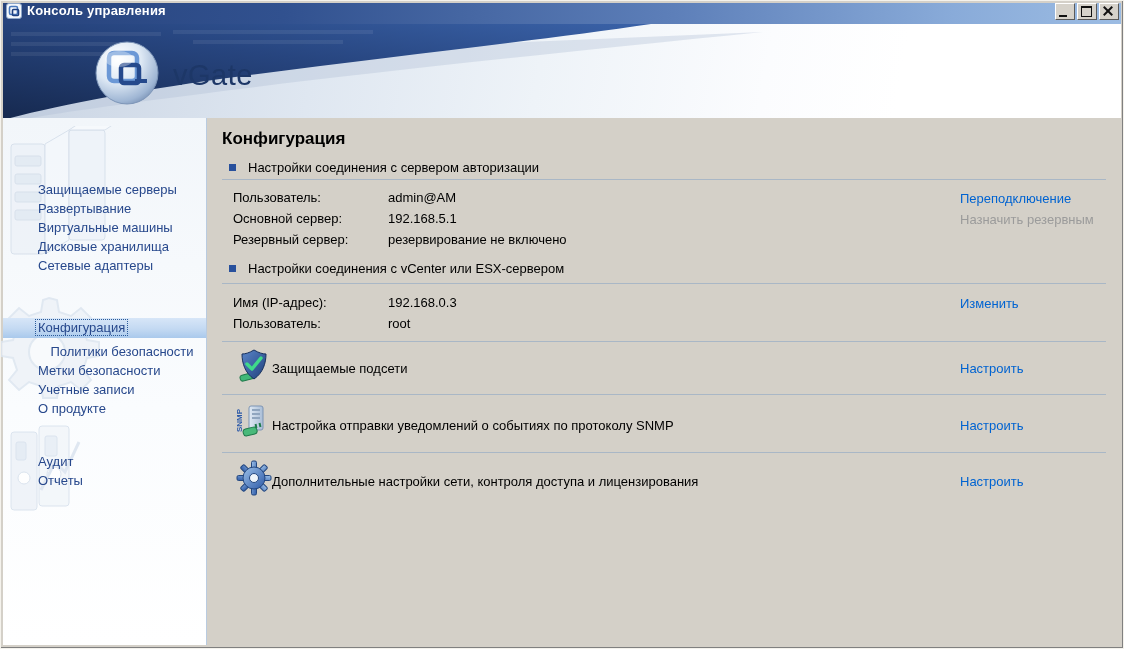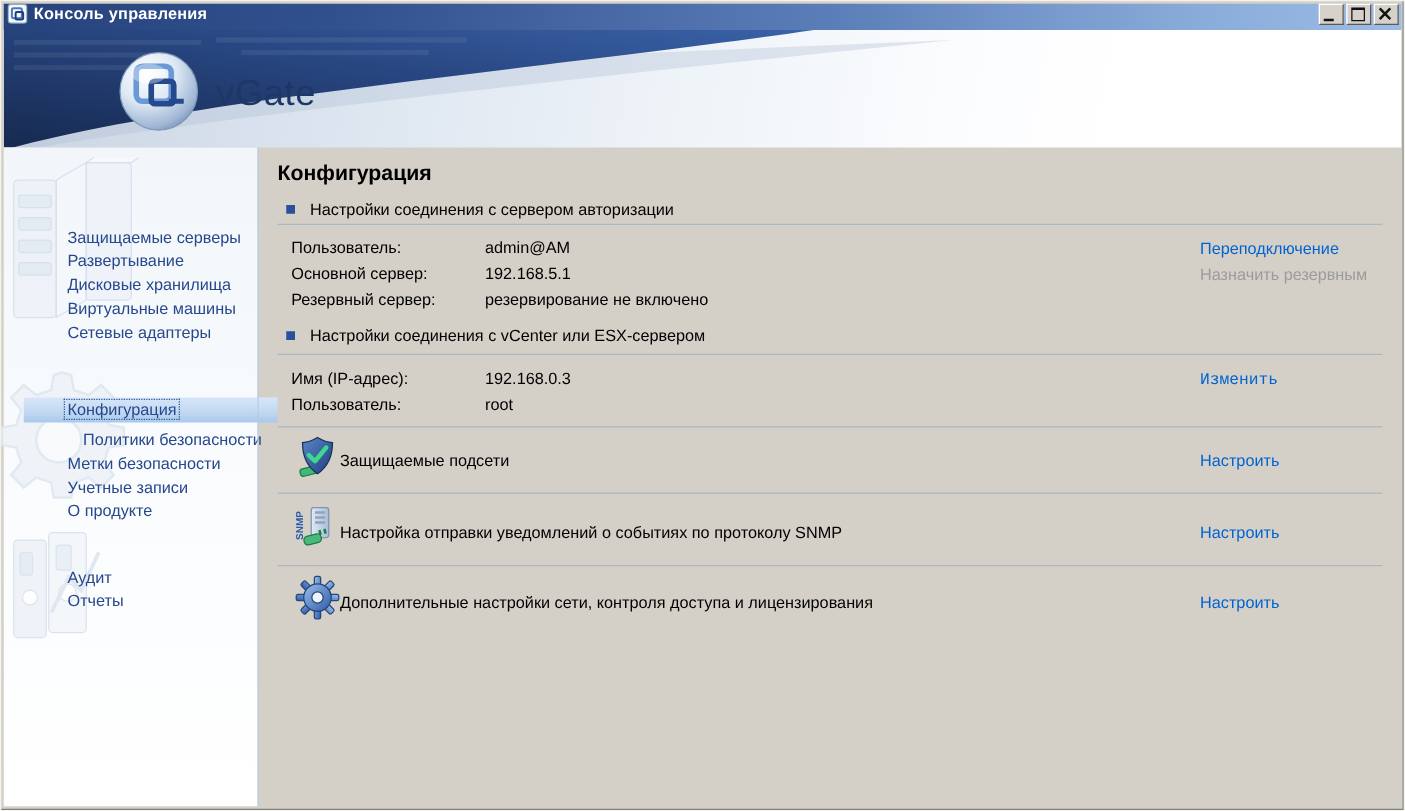--- a/index.html
+++ b/index.html
@@ -41,21 +41,21 @@
   .banner svg.wave{position:absolute;left:0;top:0;}
   .logo-sphere{position:absolute;left:92px;top:17px;width:64px;height:64px;}
   .brand-text{position:absolute;left:170px;top:35px;font-size:29px;color:#1d3767;letter-spacing:.5px;}
   
   .sidebar{
     position:absolute;left:3px;top:118px;width:203px;height:527px;
     background:linear-gradient(to bottom,#f2f6fa 0%,#fafcfe 55%,#ffffff 100%);
   }
   .side-divider{position:absolute;left:206px;top:118px;width:1px;height:527px;background:#b9cbe0;}
   .watermark{position:absolute;opacity:.85;}
-  .nav-group{position:absolute;left:16px;width:203px;}
+  .nav-group{position:absolute;left:0;width:203px;}
   .nav-item{
     height:19px;line-height:19px;padding-left:35px;font-size:13px;color:#27488c;cursor:pointer;white-space:nowrap;
   }
   .nav-item.selected{
     height:20px;line-height:20px;padding-left:35px;
     background:linear-gradient(to bottom,#d7e6f8 0%,#c3d9f2 55%,#a9c9ec 100%);
   }
   .nav-item.selected .sel-text{outline:1px dotted #2a5a9a;padding:0 2px;margin-left:-2px;}
   .nav-item.after-sel{margin-top:4px;text-align:center;}
   
@@ -166,22 +166,22 @@
       <rect x="32" y="6" width="30" height="80" rx="3" fill="#f2f6fa"></rect>
       <circle cx="47" cy="54" r="7" fill="#fff"></circle>
       <rect x="38" y="16" width="12" height="20" rx="2" fill="#e6edf5"></rect>
       <path d="M34,70 L48,42 L58,52 L72,22" fill="none" stroke="#dbe4ef" stroke-width="3"></path>
     </g>
   </svg>
 
   <div class="nav-group" style="top:62px;">
     <div class="nav-item">Защищаемые серверы</div>
     <div class="nav-item">Развертывание</div>
+    <div class="nav-item">Виртуальные машины</div>
     <div class="nav-item">Дисковые хранилища</div>
-    <div class="nav-item">Виртуальные машины</div>
     <div class="nav-item">Сетевые адаптеры</div>
   </div>
 
   <div class="nav-group" style="top:200px;">
     <div class="nav-item selected">
       <span class="sel-text">Конфигурация</span>
     </div>
     <div class="nav-item after-sel">Политики безопасности</div>
     <div class="nav-item">Метки безопасности</div>
     <div class="nav-item">Учетные записи</div>
@@ -221,21 +221,21 @@
     <span class="bullet"></span><span class="sectext">Настройки соединения с vCenter или ESX-сервером</span>
   </div>
   <div class="sep" style="top:165px;"></div>
 
   <div class="drow" style="top:177px;">
     <span class="dlabel">Имя (IP-адрес):</span><span class="dvalue">192.168.0.3</span>
   </div>
   <div class="drow" style="top:198px;">
     <span class="dlabel">Пользователь:</span><span class="dvalue">root</span>
   </div>
-  <div class="action" style="top:178px;font-family:Liberation Mono, monospace;">Изменить</div>
+  <div class="action" style="top:178px;">Изменить</div>
 
   <div class="sep" style="top:223px;"></div>
 
   <span class="ticon" style="top:229px;">
     <svg width="38" height="38" viewBox="0 0 38 38">
       <defs>
         <linearGradient id="shieldGrad" x1="0" y1="0" x2="1" y2="1">
           <stop offset="0" stop-color="#5b86c9"></stop>
           <stop offset="1" stop-color="#1e3f7c"></stop>
         </linearGradient>

